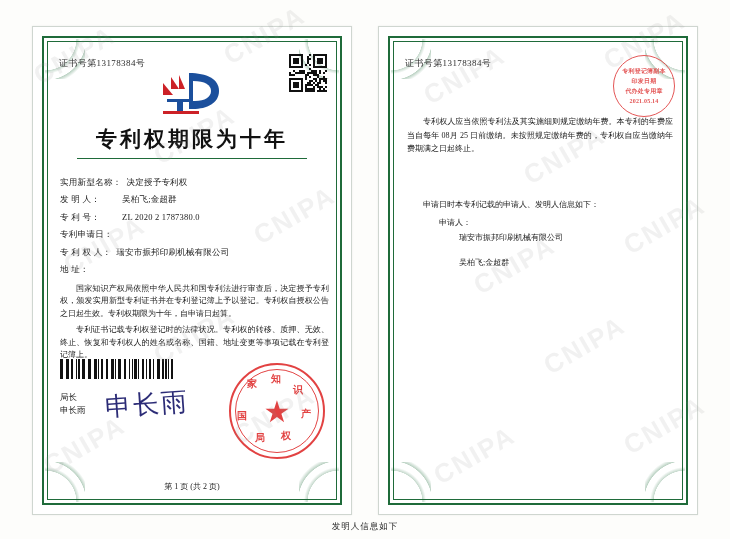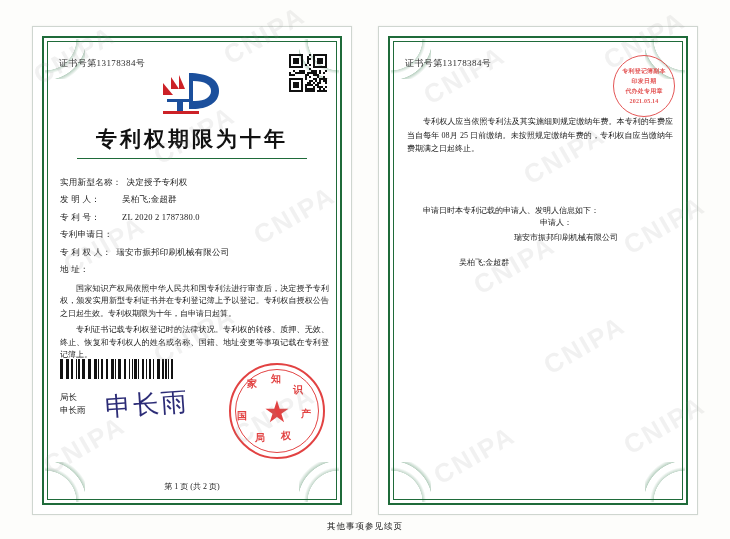--- a/index.html
+++ b/index.html
@@ -605,34 +605,34 @@
       <div class="ss-line" style="top:11px;">专利登记簿副本</div>
       <div class="ss-line" style="top:21px;">印发日期</div>
       <div class="ss-line" style="top:31px;">代办处专用章</div>
       <div class="ss-line" style="top:42px;">2021.05.14</div>
     </div>
 
     <div class="r-body">
       <p>专利权人应当依照专利法及其实施细则规定缴纳年费。本专利的年费应当自每年 08月 25 日前缴纳。未按照规定缴纳年费的，专利权自应当缴纳年费期满之日起终止。</p>
     </div>
 
-    <div class="r-sec" style="top:176px;">
+    <div class="r-sec" style="top:170px;">
       <div class="ind1">申请日时本专利记载的申请人、发明人信息如下：</div>
     </div>
-    <div class="r-sec" style="top:188px;text-align:center;">
+    <div class="r-sec" style="top:188px;">
       <div class="ind2">申请人：</div>
       <div class="ind3">瑞安市振邦印刷机械有限公司</div>
     </div>
     <div class="r-sec" style="top:228px;">
       <div class="ind3">吴柏飞;金超群</div>
     </div>
 
   </div>
 
-  <div class="bottom-note">其他事项参见续页</div>
+  <div class="bottom-note">发明人信息如下</div>
 
   <div class="watermark-layer" id="wm-layer">
       <div class="wm" style="left: 30px; top: 40px;">CNIPA</div>
       <div class="wm" style="left: 220px; top: 20px;">CNIPA</div>
       <div class="wm" style="left: 420px; top: 60px;">CNIPA</div>
       <div class="wm" style="left: 600px; top: 25px;">CNIPA</div>
       <div class="wm" style="left: 60px; top: 230px;">CNIPA</div>
       <div class="wm" style="left: 250px; top: 200px;">CNIPA</div>
       <div class="wm" style="left: 470px; top: 250px;">CNIPA</div>
       <div class="wm" style="left: 620px; top: 210px;">CNIPA</div>

